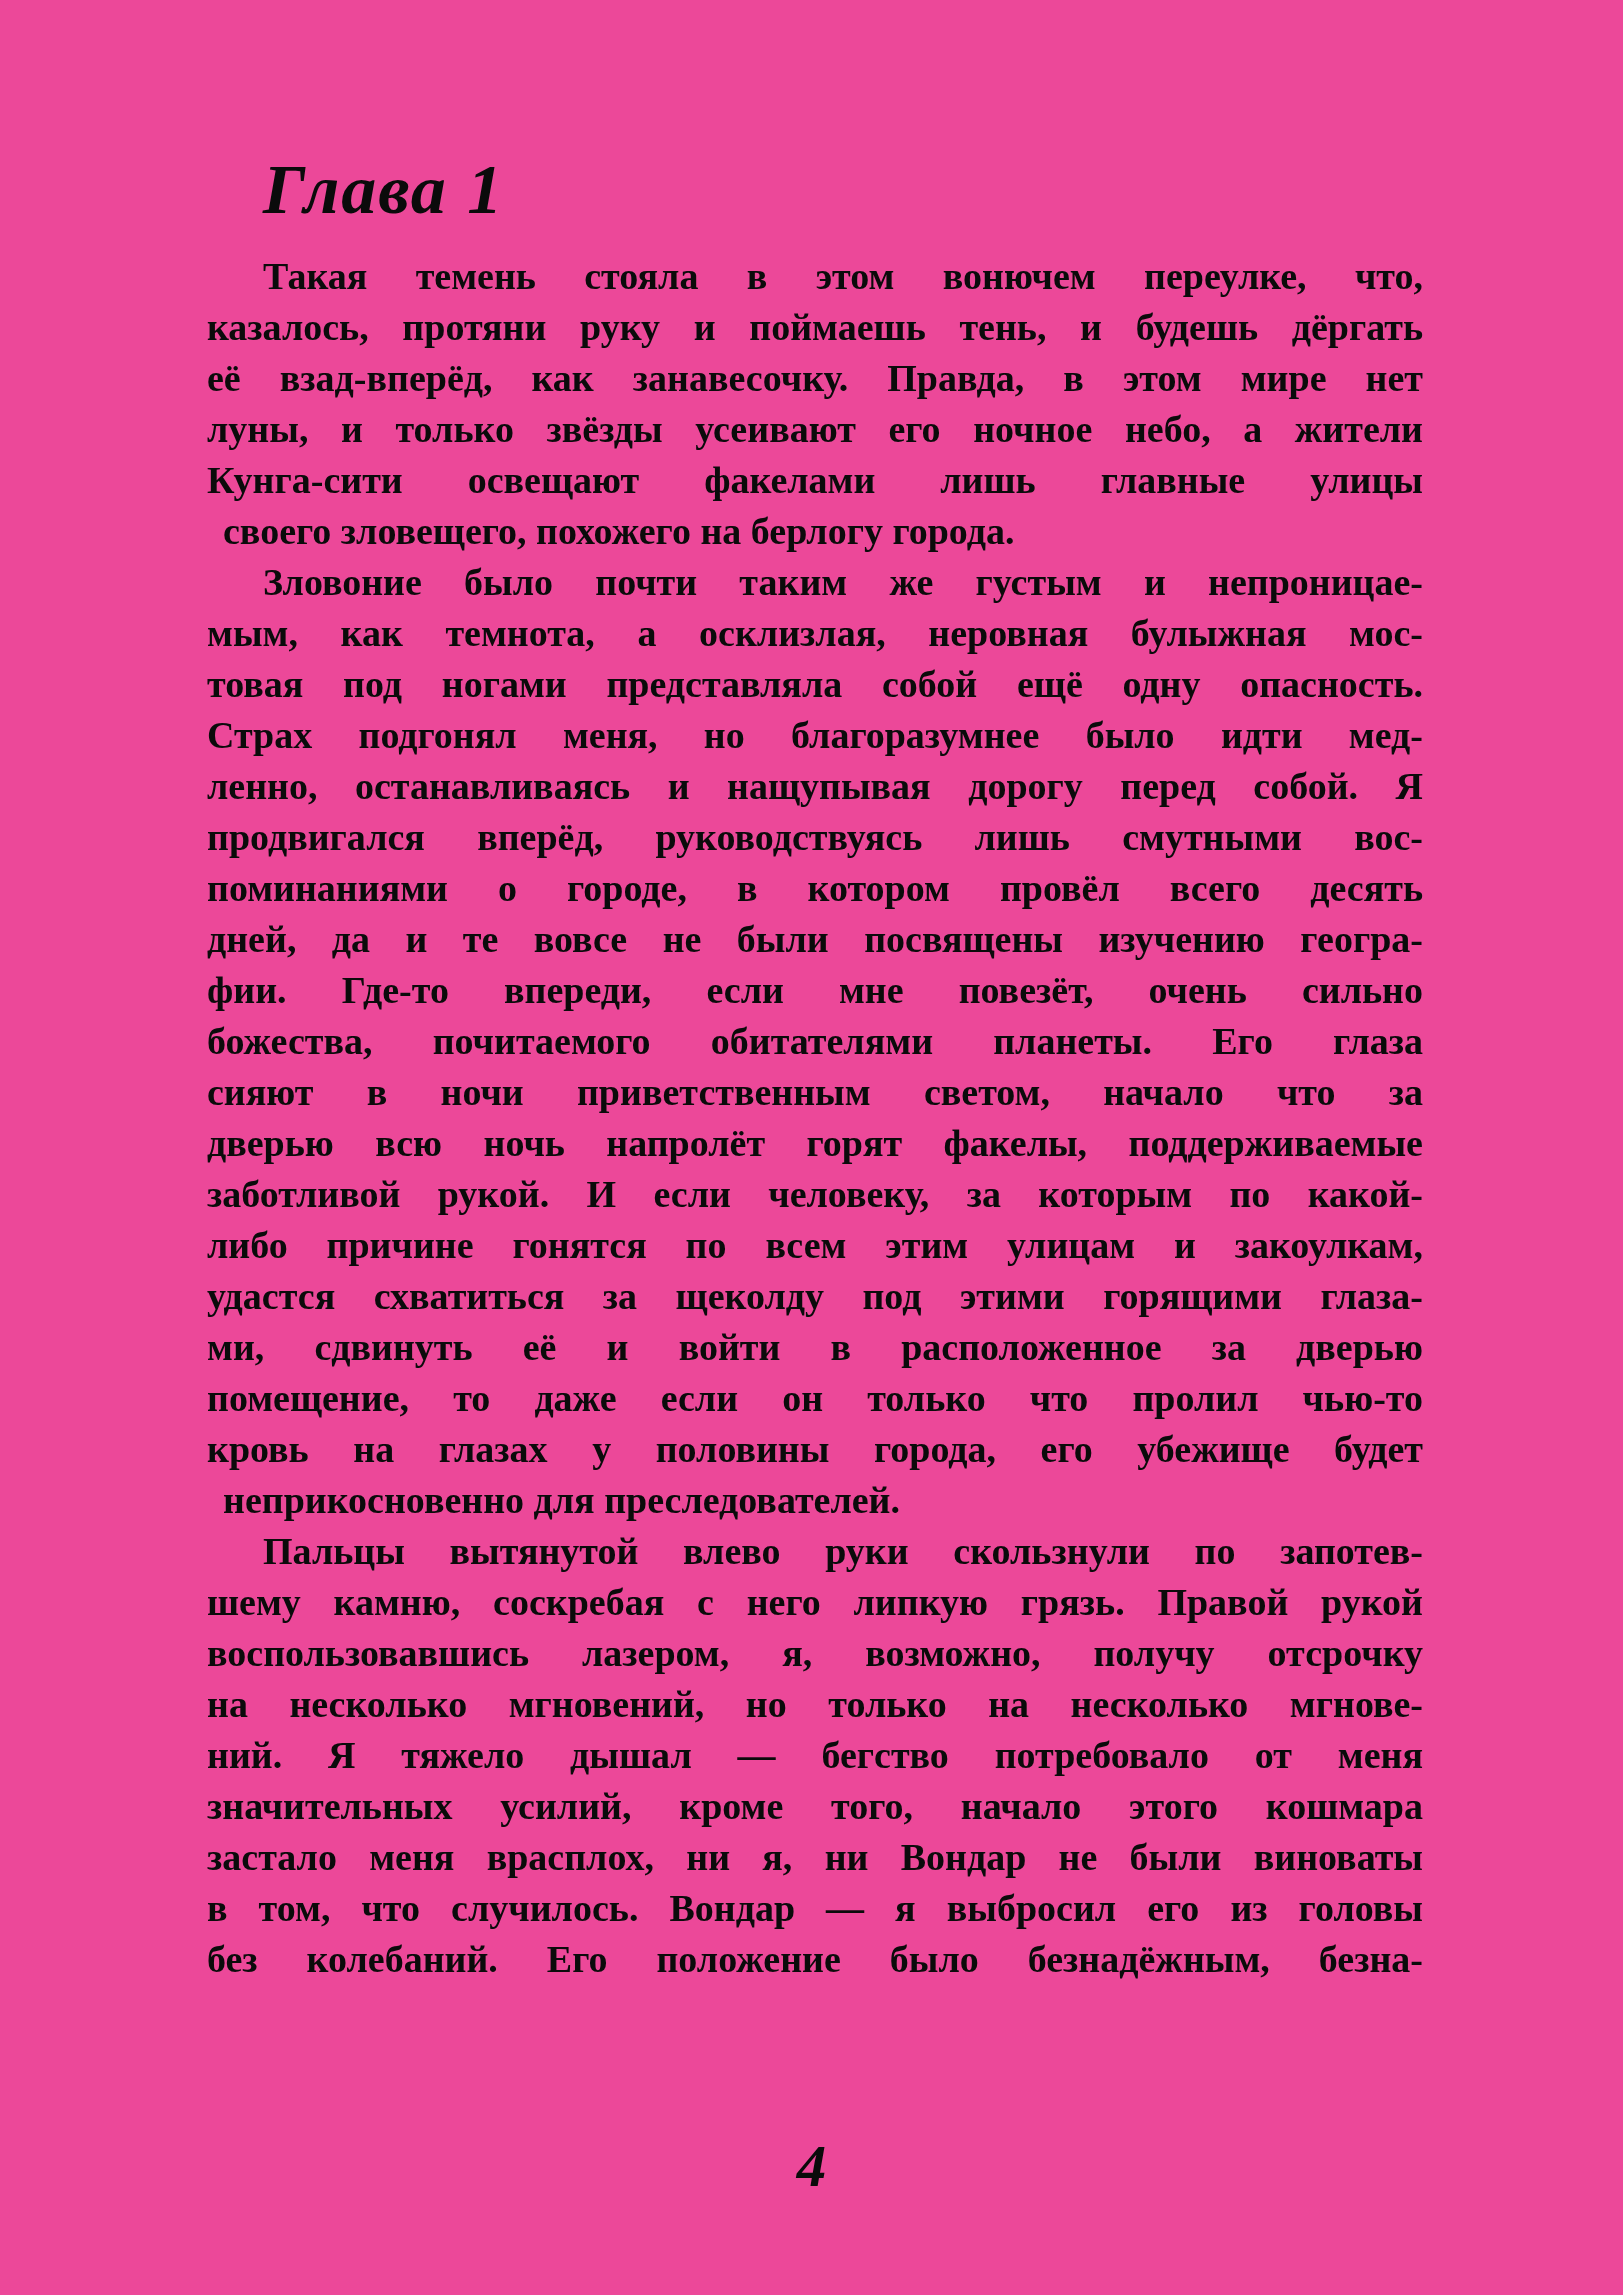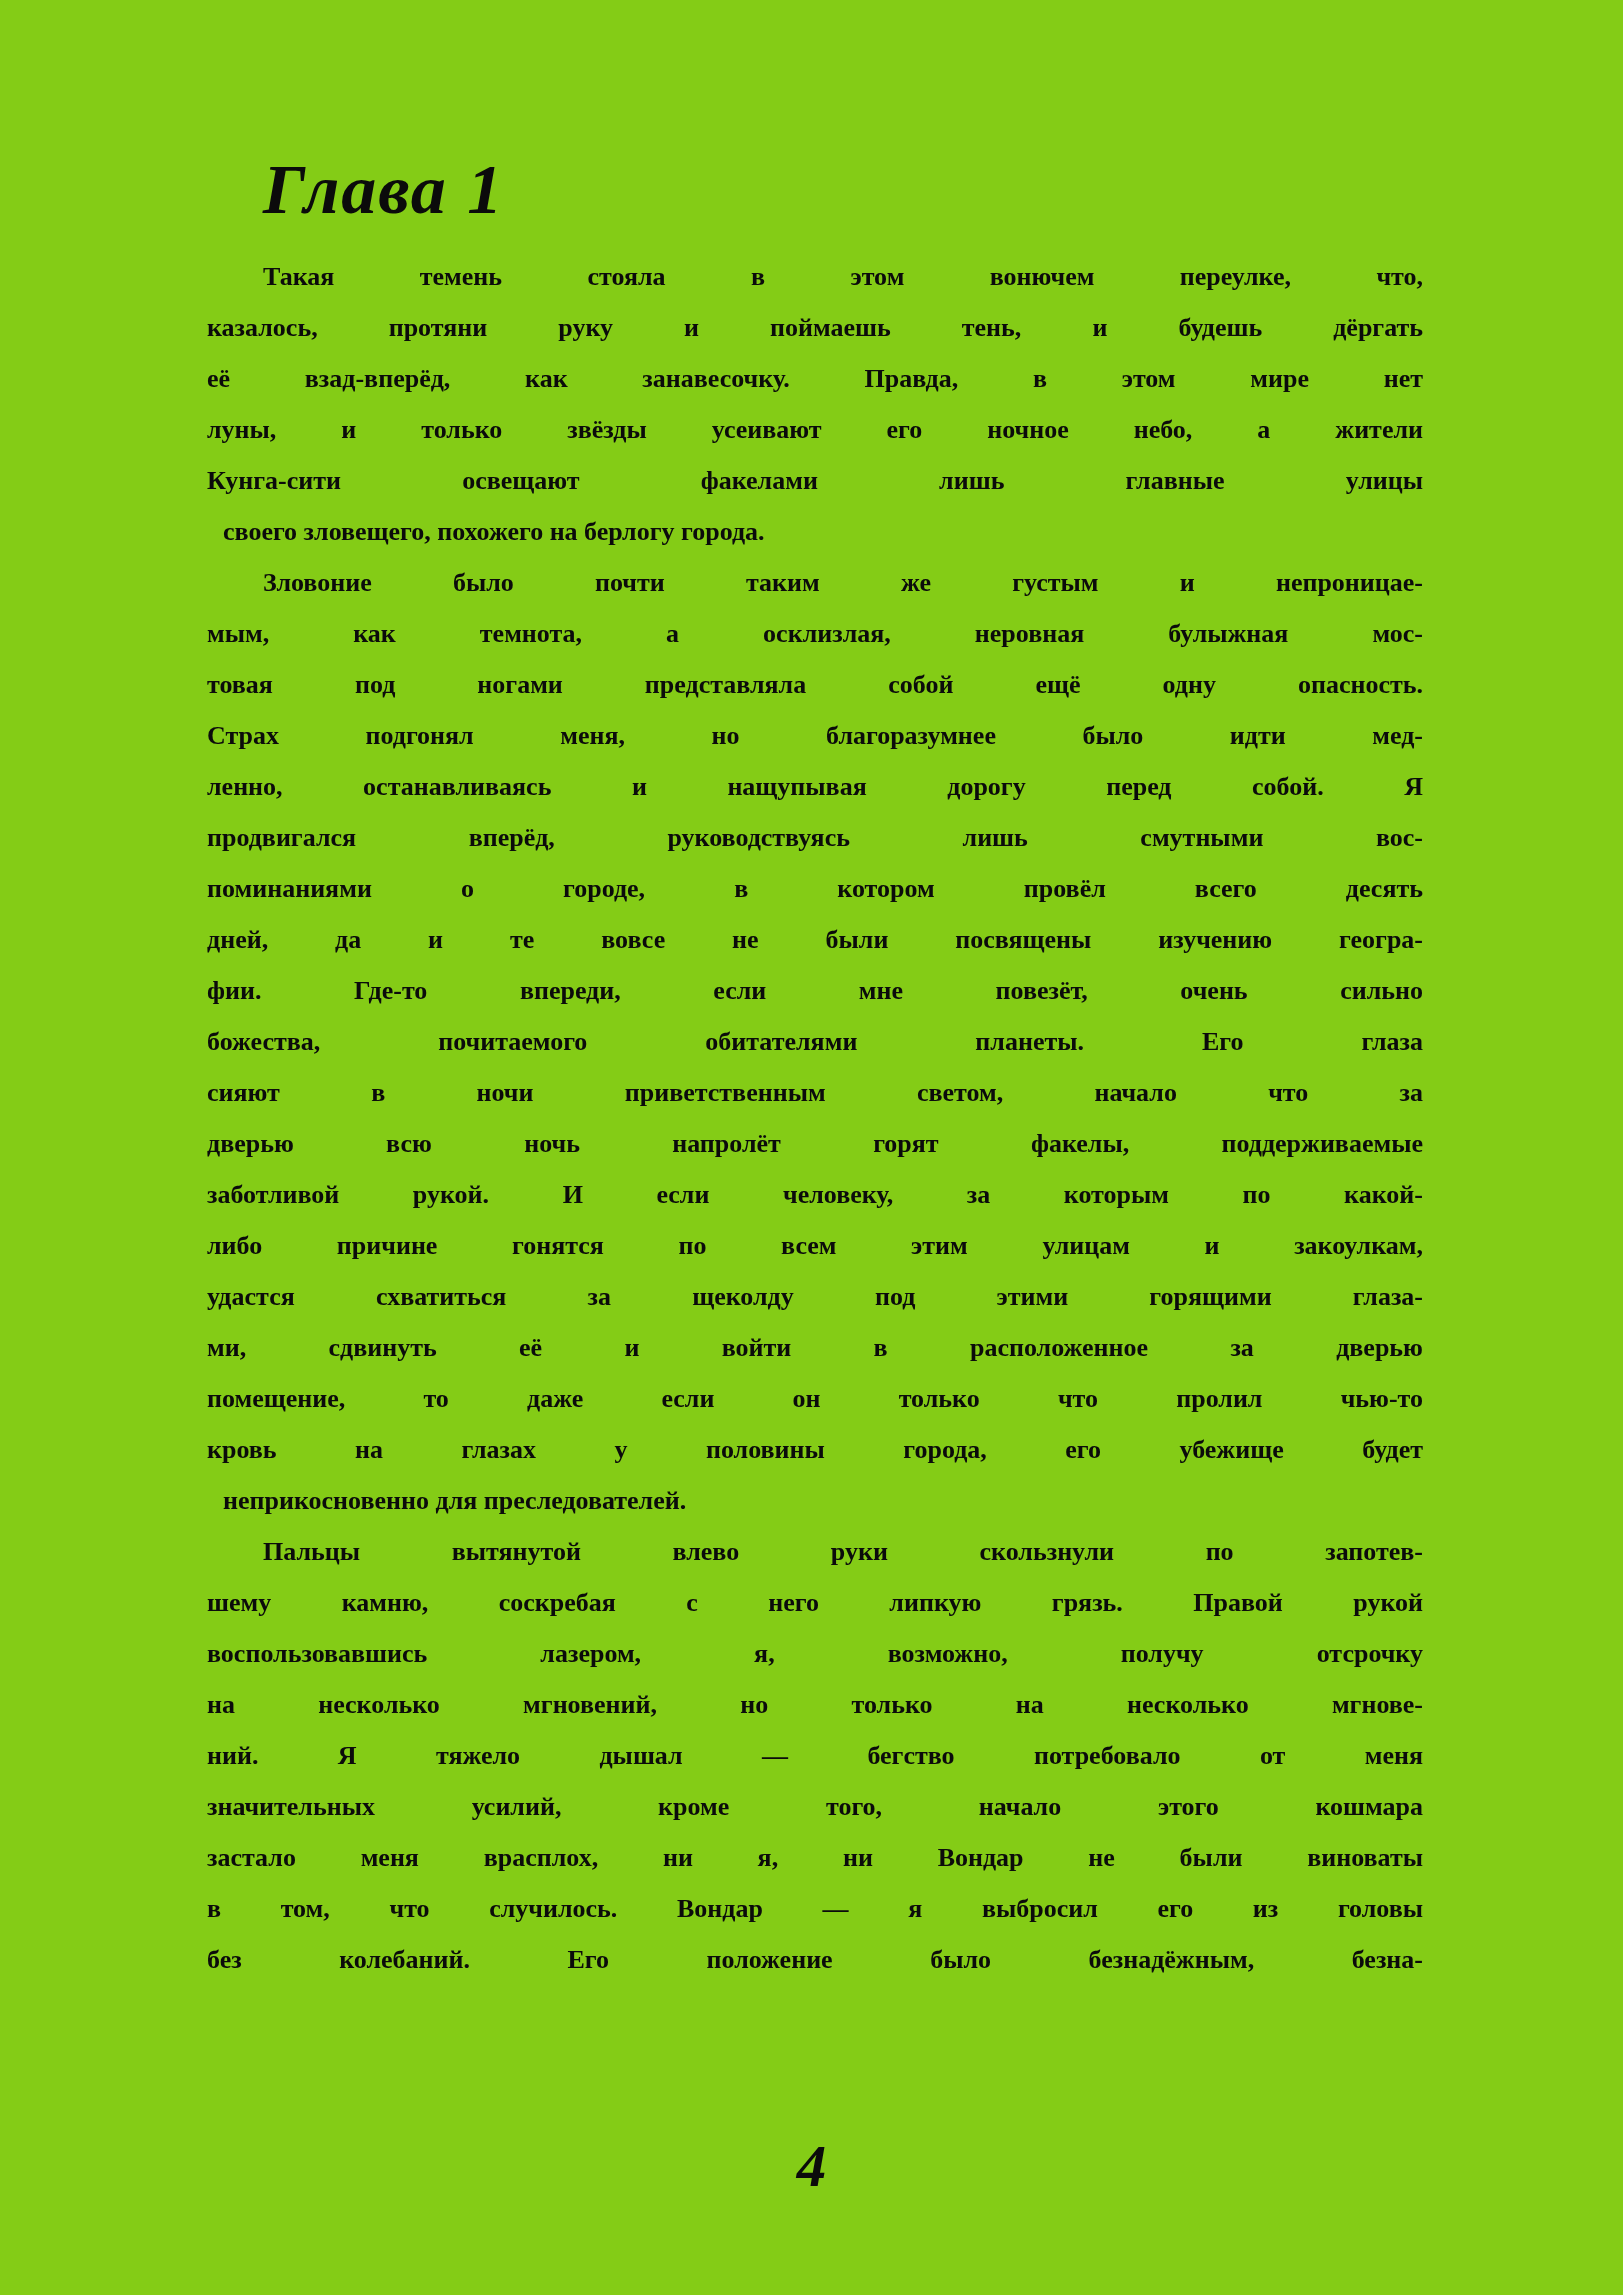--- a/index.html
+++ b/index.html
@@ -1,21 +1,21 @@
 <!DOCTYPE html>
 <html style="font-size:10px"><head>
 <meta charset="utf-8">
 <style>
   html, body { margin: 0; padding: 0; }
   body { background: #ffffff; }
   .sheet {
     position: relative;
     width: 1623px;
     height: 2295px;
-    background: #84cc16;
+    background: #ec4899;
     font-family: "Liberation Serif", serif;
     color: #0b0b0b;
     overflow: hidden;
   }
   .textblock {
     position: absolute;
     left: 207px;
     top: 155px;
     width: 1216px;
   }
@@ -23,21 +23,21 @@
     font-family: "Liberation Serif", serif;
     font-style: italic;
     font-weight: bold;
     font-size: 70px;
     line-height: 1;
     margin: 0 0 26px 56px;
     letter-spacing: 1.9px;
   }
   .para { margin: 0; padding: 0; }
   .line {
-    font-size: 26px;
+    font-size: 38px;
     line-height: 51px;
     font-weight: bold;
     text-align: justify;
     text-align-last: justify;
     -moz-text-align-last: justify;
   }
   .line.first { text-indent: 56px; }
   .line.last {
     text-align-last: left;
     margin-left: 16px;

